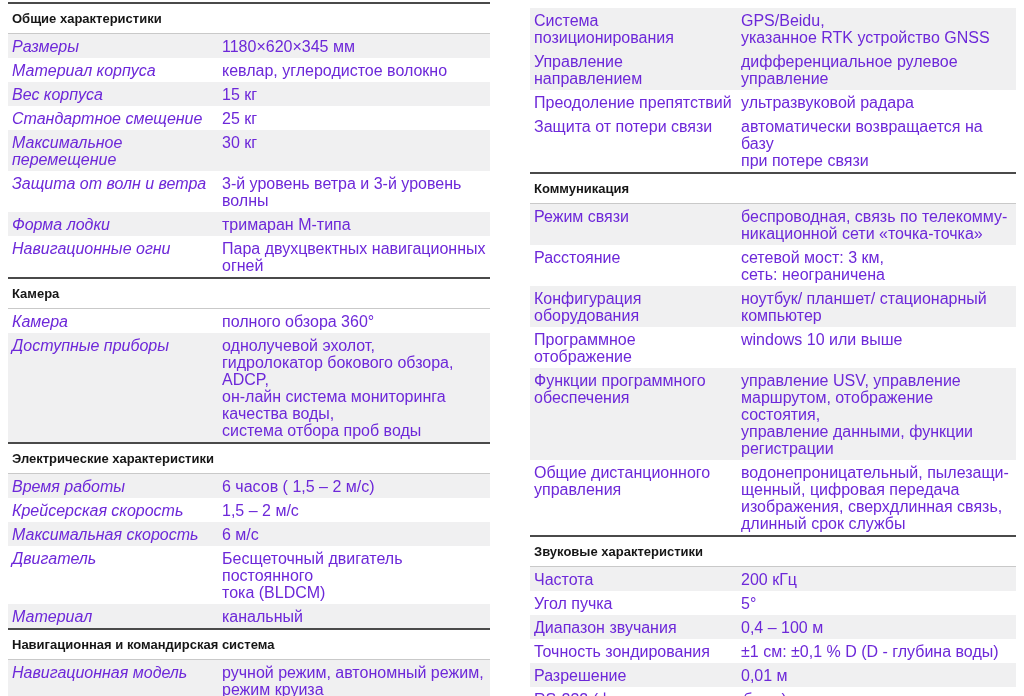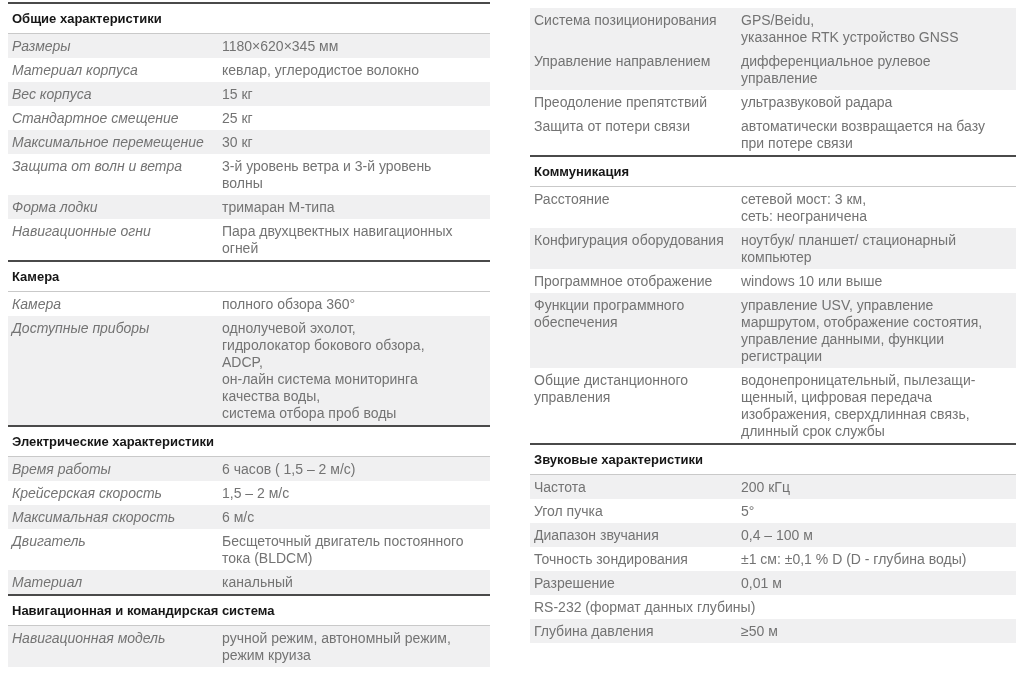--- a/index.html
+++ b/index.html
@@ -37,23 +37,23 @@
     padding: 5px 2px 5px 4px;
     font-size: 13px;
     line-height: 19px;
     font-weight: bold;
     color: #161616;
   }
   .spec-row {
     display: flex;
     box-sizing: border-box;
     padding: 3.5px 2px 3.5px 4px;
-    font-size: 14px;
+    font-size: 16px;
     line-height: 17px;
-    color: #737373;
+    color: #6d28d9;
   }
   .spec-row.shaded { background: #f0f0f1; }
   .spec-label {
     flex: 0 0 auto;
     padding-right: 6px;
     box-sizing: border-box;
   }
   .col-left .spec-label { width: 210px; font-style: italic; }
   .col-right .spec-label { width: 207px; }
   .spec-value {
@@ -158,20 +158,25 @@
       <div class="spec-row">
         <div class="spec-label">Преодоление препятствий</div>
         <div class="spec-value">ультразвуковой радара</div>
       </div>
       <div class="spec-row">
         <div class="spec-label">Защита от потери связи</div>
         <div class="spec-value">автоматически возвращается на базу
 при потере связи</div>
       </div>
       <div class="section-header">Коммуникация</div>
+      <div class="spec-row shaded">
+        <div class="spec-label">Режим связи</div>
+        <div class="spec-value">беспроводная, связь по телекомму-
+никационной сети «точка-точка»</div>
+      </div>
       <div class="spec-row">
         <div class="spec-label">Расстояние</div>
         <div class="spec-value">сетевой мост: 3 км,
 сеть: неограничена</div>
       </div>
       <div class="spec-row shaded">
         <div class="spec-label">Конфигурация оборудования</div>
         <div class="spec-value">ноутбук/ планшет/ стационарный
 компьютер</div>
       </div>

